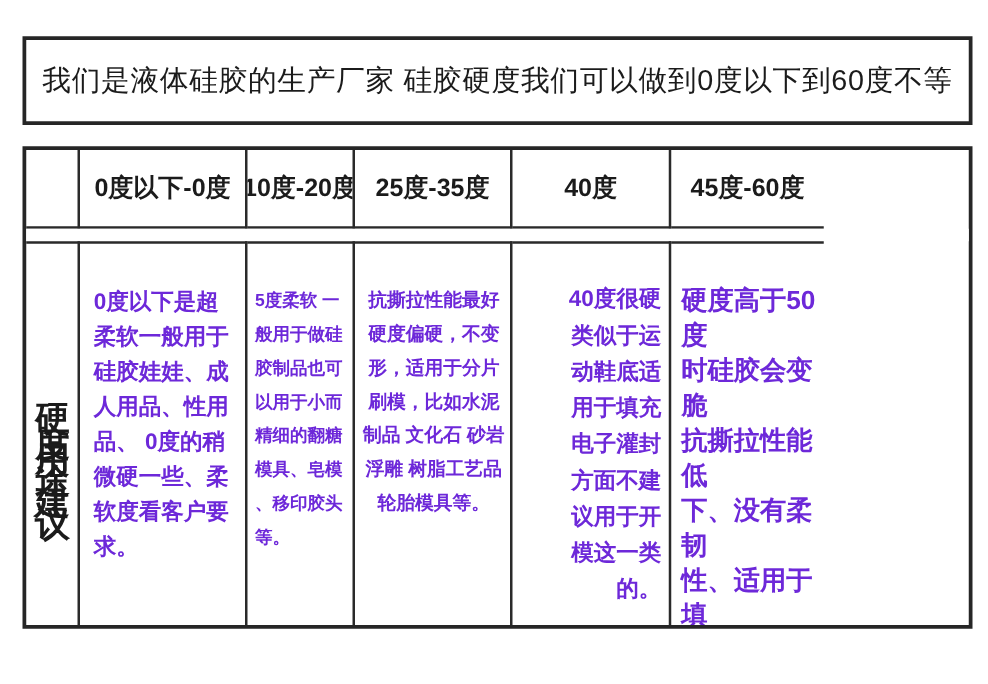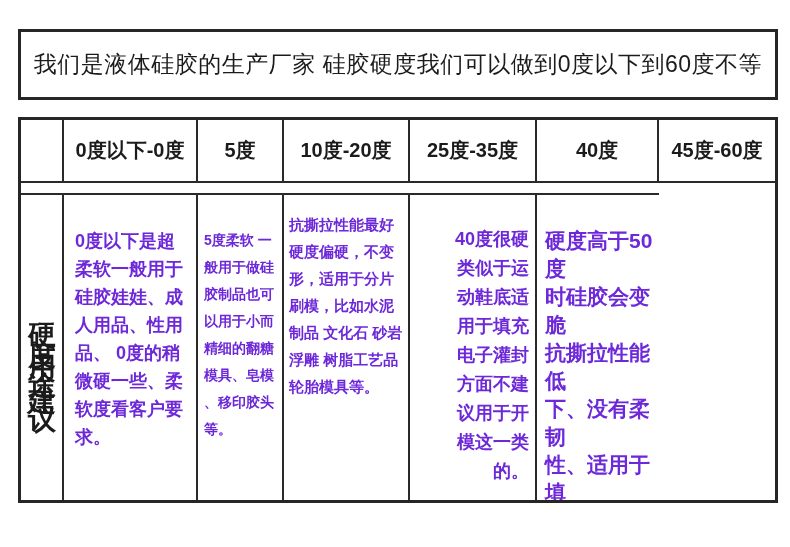--- a/index.html
+++ b/index.html
@@ -46,38 +46,37 @@
   }
   .vtext {
     writing-mode:vertical-rl; text-orientation:upright;
     font-size:28px; font-weight:700; letter-spacing:16px; color:#1b1b1b;
     line-height:1;
   }
   
   .b1 { font-size:18px;   line-height:28px; padding:32px 10px 4px 11px; }
   .b2 { font-size:14px;   line-height:27px; padding:32px 5px 10px 6px; }
   .b3 { font-size:15px;   line-height:27px; padding:30px 5px 4px 6px; }
-  .b4 { font-size:15px;   line-height:27px; padding:16px 3px 4px 5px; }
+  .b4 { font-size:15px;   line-height:27px; padding:32px 3px 4px 5px;text-align:center; }
   .b5 { font-size:18px;   line-height:29px; padding:30px 6px 4px 26px;text-align:right; }
   .b6 { font-size:21px; line-height:28px; padding:32px 3px 4px 8px; }
 </style>
 </head>
 <body>
 
 <div class="page">
 
   <div class="banner">
     <div class="banner-text">我们是液体硅胶的生产厂家 硅胶硬度我们可以做到0度以下到60度不等</div>
   </div>
 
   <div class="htable">
 
     <div class="cell hcell"></div>
     <div class="cell hcell">0度以下-0度</div>
-    <div class="cell hcell">5度</div>
     <div class="cell hcell">10度-20度</div>
     <div class="cell hcell">25度-35度</div>
     <div class="cell hcell">40度</div>
     <div class="cell hcell last">45度-60度</div>
 
     <div class="gap-row"></div>
 
     <div class="cell vhead">
       <span class="vtext">硬度用途建议</span>
     </div>

